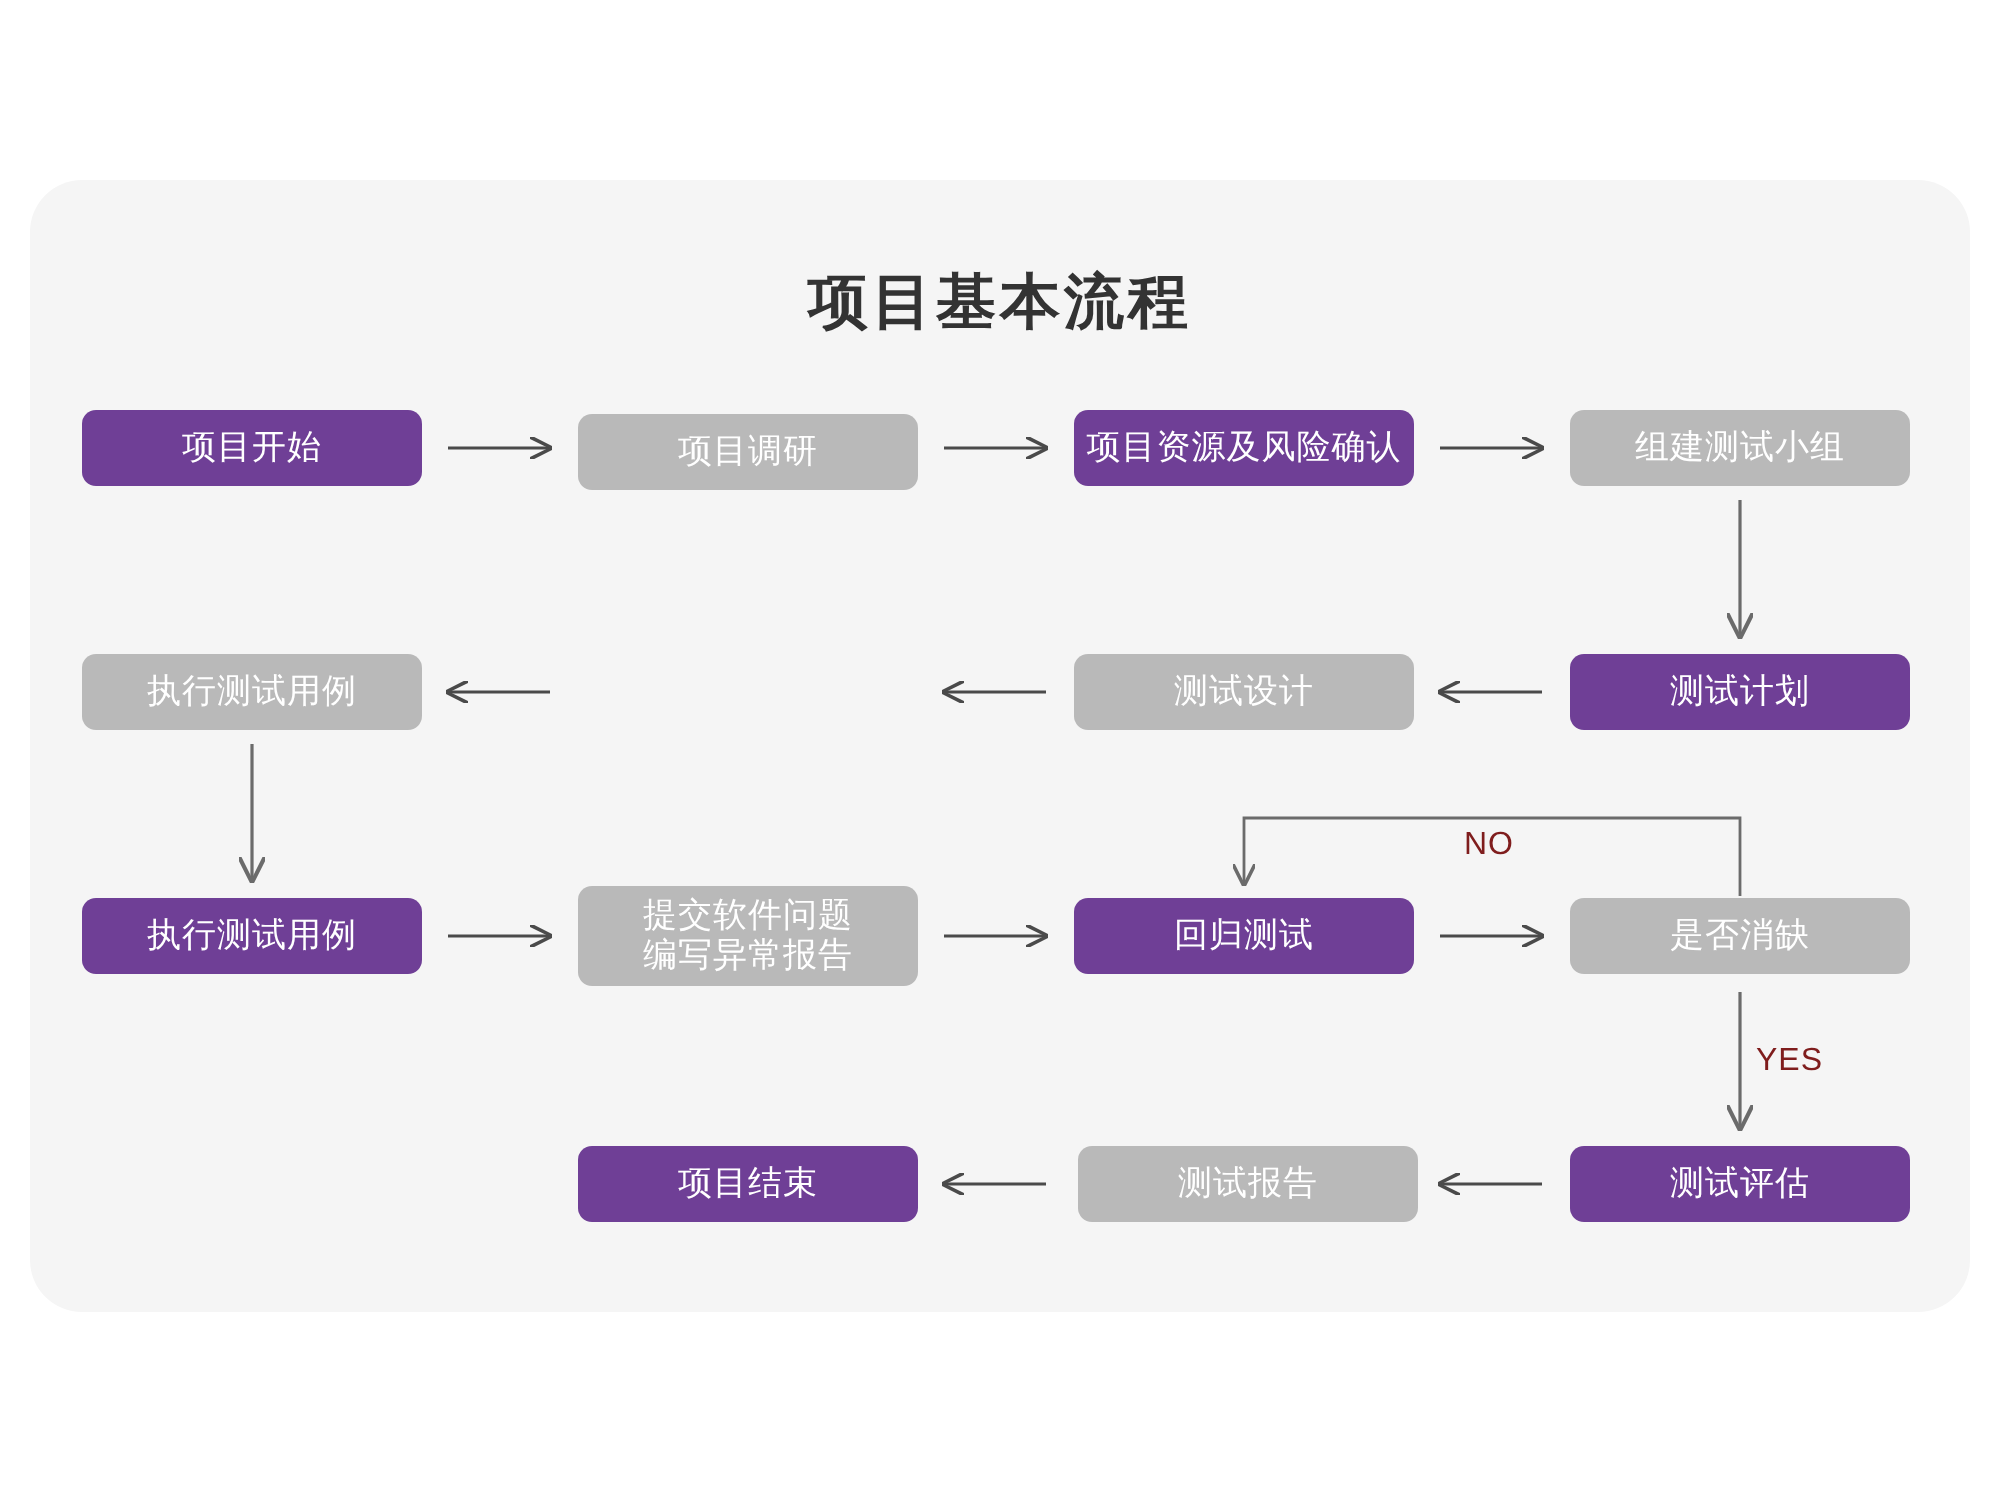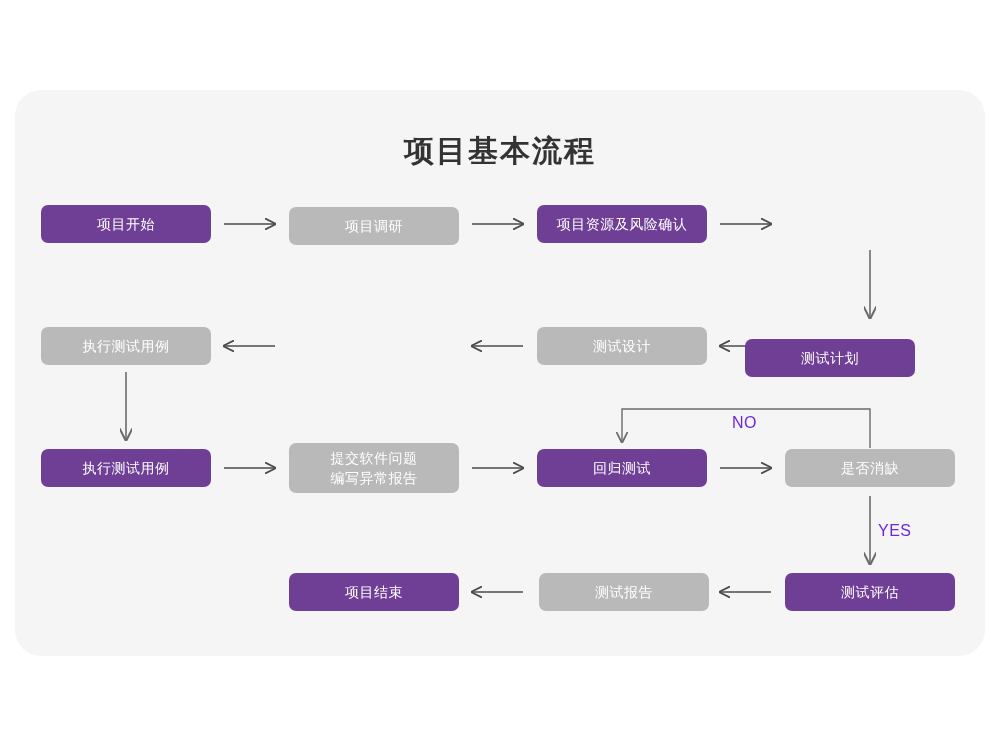--- a/index.html
+++ b/index.html
@@ -39,40 +39,40 @@
   }
   .node {
     position: absolute;
     width: 170px;
     height: 38px;
     border-radius: 7px;
     display: flex;
     align-items: center;
     justify-content: center;
     text-align: center;
-    font-size: 14px;
+    font-size: 17px;
     line-height: 20px;
     letter-spacing: 0.5px;
     color: #ffffff;
     white-space: pre-line;
   }
   .node.purple { background: #6f3f96; }
   .node.gray   { background: #b9b9b9; }
   .node.tall   { height: 50px; }
 
   .svg-layer {
     position: absolute;
     left: 0; top: 0;
     width: 1000px; height: 750px;
     pointer-events: none;
   }
   .edge-label {
     position: absolute;
     font-size: 16px;
-    color: #6d28d9;
+    color: #7f1d1d;
     letter-spacing: 0.5px;
   }
 </style>
 </head>
 <body>
 
 <div id="root">
 
   <div class="card"></div>
 
@@ -111,24 +111,25 @@
     <line x1="771" y1="592" x2="720" y2="592" stroke="#4a4a4a" stroke-width="1.4" marker-end="url(#arrow-open)"></line>
     <line x1="523" y1="592" x2="472" y2="592" stroke="#4a4a4a" stroke-width="1.4" marker-end="url(#arrow-open)"></line>
   </svg>
 
   <div class="edge-label" style="left:732px; top:414px;">NO</div>
   <div class="edge-label" style="left:878px; top:522px;">YES</div>
 
   <div class="node purple" style="left:41px;  top:205px;">项目开始</div>
   <div class="node gray" style="left:289px; top:207px;">项目调研</div>
   <div class="node purple" style="left:537px; top:205px;">项目资源及风险确认</div>
+  <div class="node gray" style="left:785px; top:205px;">组建测试小组</div>
 
   <div class="node gray" style="left:41px;  top:327px;">执行测试用例</div>
   <div class="node gray" style="left:537px; top:327px;">测试设计</div>
-  <div class="node purple" style="left:745px; top:327px;margin-top:12px;">测试计划</div>
+  <div class="node purple" style="left:785px; top:327px;">测试计划</div>
 
   <div class="node purple" style="left:41px;  top:449px;">执行测试用例</div>
   <div class="node gray tall" style="left:289px; top:443px;">提交软件问题
 编写异常报告</div>
   <div class="node purple" style="left:537px; top:449px;">回归测试</div>
   <div class="node gray" style="left:785px; top:449px;">是否消缺</div>
 
   <div class="node purple" style="left:289px; top:573px;">项目结束</div>
   <div class="node gray" style="left:539px; top:573px;">测试报告</div>
   <div class="node purple" style="left:785px; top:573px;">测试评估</div>

